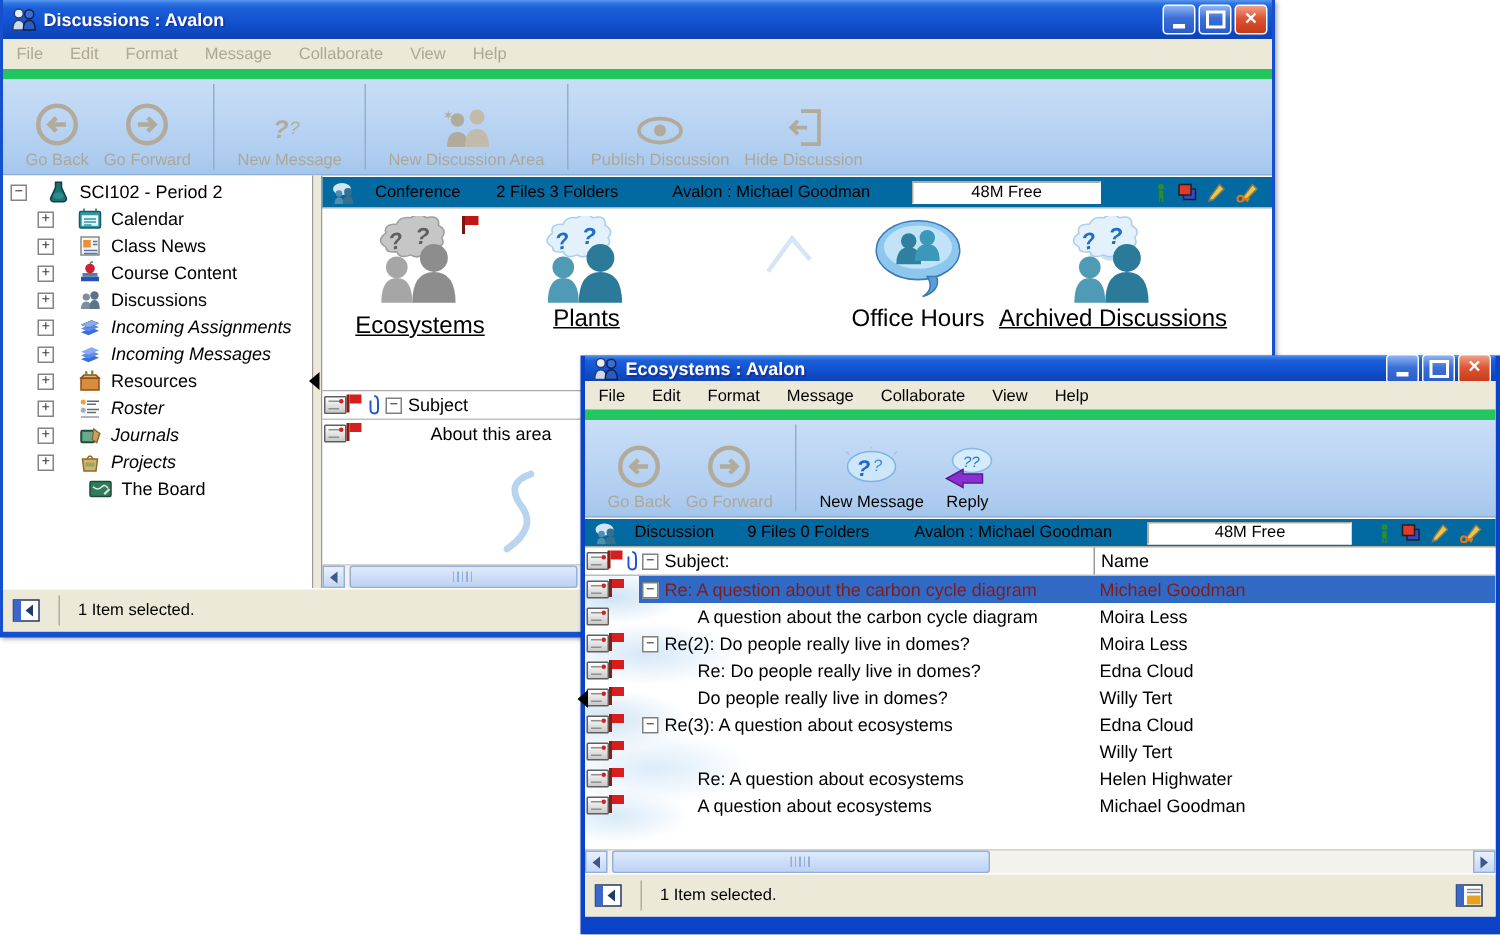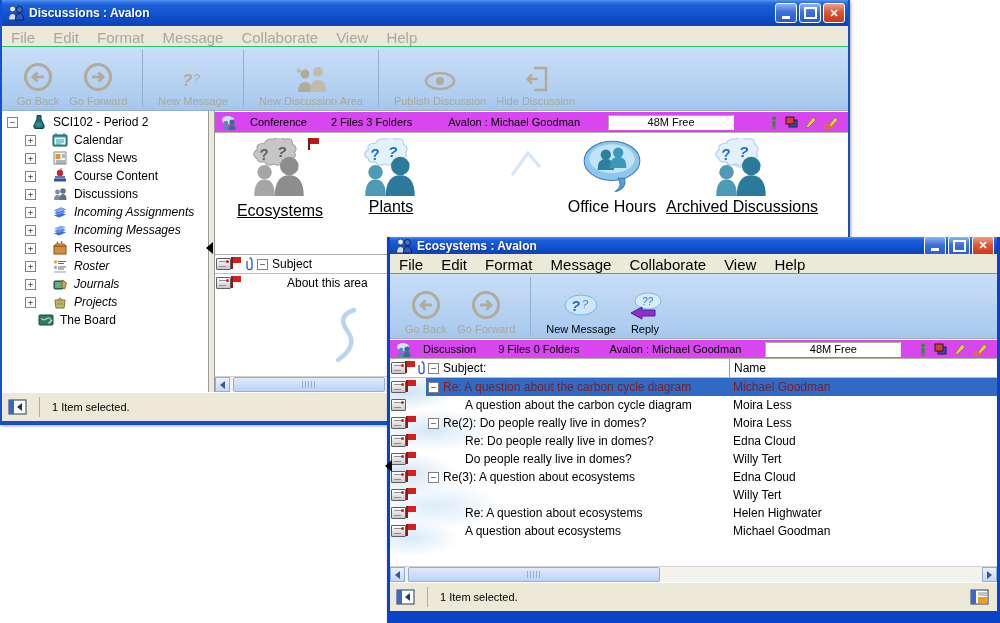--- a/index.html
+++ b/index.html
@@ -13,35 +13,35 @@
   .ticon{margin:0 4px 0 2px;flex:0 0 auto}
   .ttext{color:#fff;font-weight:bold;font-size:12px;text-shadow:1px 1px 1px #12329a;white-space:nowrap;flex:1}
   .tbtns{display:flex;gap:2px}
   .tbtn{width:20px;height:18px;border:1px solid #fff;border-radius:3px;color:#fff;
     background:linear-gradient(180deg,#8fb4f2,#3b6fd8 45%,#2a5cc8);display:flex;align-items:center;justify-content:center;
     font-size:11px;line-height:1;cursor:default}
   .tbtn.close{background:linear-gradient(180deg,#f0a088,#dd5535 45%,#c63a18);font-weight:bold}
   .minbar{width:8px;height:3px;background:#fff;margin-top:8px}
   .maxbox{width:9px;height:8px;border:2px solid #fff}
   
-  .menubar{background:#ece9d8;display:flex;align-items:flex-end;font-size:15px;border-bottom:1px solid #22c55e}
+  .menubar{background:#ece9d8;display:flex;align-items:center;font-size:11px;border-bottom:7px solid #22c55e}
   .mitem{padding:0 9px}
   .menu-gray .mitem{color:#aca899}
   .menu-black .mitem{color:#000}
   
   .toolbar{background:linear-gradient(180deg,#c9def7,#aecdf0 80%,#a4c6ec);display:flex;align-items:stretch;
     border-bottom:1px solid #8fb0d8}
   .tbg{display:flex;align-items:flex-end;padding:4px 10px 3px 10px}
   .vsep{width:1px;background:#93aecf;margin:3px 0}
   .tbi{display:flex;flex-direction:column;align-items:center;justify-content:flex-end;padding:0 5px;gap:3px}
   .tbi .lb{font-size:11px;white-space:nowrap}
   .dis .lb{color:#aca899}
   .ena .lb{color:#000}
   
-  .cb{background:#d946ef;border-top:1px solid #fff;border-bottom:1px solid #b6b2a2;
+  .cb{background:#0369a1;border-top:1px solid #fff;border-bottom:1px solid #b6b2a2;
       display:flex;align-items:center;font-size:11px;color:#000}
   .cb .kind{margin-left:12px}
   .cb .cnt{margin-left:24px}
   .cb .usr{margin-left:36px}
   .freebox{margin-left:28px;background:#fff;border:1px solid #b0ada0;border-right-color:#fff;border-bottom-color:#fff;
       padding:0 2px;width:120px;text-align:center;height:13px;line-height:13px}
   .cbicons{margin-left:auto;margin-right:8px;display:flex;align-items:center;gap:7px}
   
   .content1{flex:1;display:flex;min-height:0}
   .treepane{width:206px;background:#fff;border-right:1px solid #9a9a9a;padding-top:2px;overflow:hidden}
@@ -50,21 +50,21 @@
       border:6px solid transparent;border-right:7px solid #000;border-left:none}
   .trow{height:18px;display:flex;align-items:center;font-size:12px;white-space:nowrap}
   .trow .lbl{margin-left:6px}
   .trow.it .lbl{font-style:italic}
   .mb,.pb{width:9px;height:9px;box-sizing:content-box;border:1px solid #848484;background:#fff;color:#404040;
       font-size:9px;line-height:9px;text-align:center;font-family:"DejaVu Sans Mono",monospace;flex:0 0 auto}
   .trow.root .mb{margin-left:5px}
   .trow.root svg{margin-left:13px}
   .trow.child .pb{margin-left:23px}
   .trow.child svg{margin-left:16px}
-  .trow.leaf{padding-left:36px}
+  .trow.leaf{padding-left:57px}
   
   .rightpane{flex:1;display:flex;flex-direction:column;background:#fff;min-width:0}
   .iconarea{height:121px;position:relative;border-bottom:1px solid #aaa;background:#fff;overflow:hidden}
   .bigitem{position:absolute;top:5px;width:120px;display:flex;flex-direction:column;align-items:center}
   .bigitem .cap{font-size:16px;margin-top:2px;white-space:nowrap}
   .bigitem .cap.u{text-decoration:underline}
   .redflag{position:absolute;width:9px;height:6px;background:#c01818}
   .redflag::after{content:"";position:absolute;left:-2px;top:0;width:2px;height:12px;background:#7c1410}
   .bigsvg .q{font:bold italic 15px "Liberation Sans",sans-serif}
   .gray .cloud{fill:#c6c6c6;stroke:#9e9e9e}.gray .q{fill:#5f5f5f}

